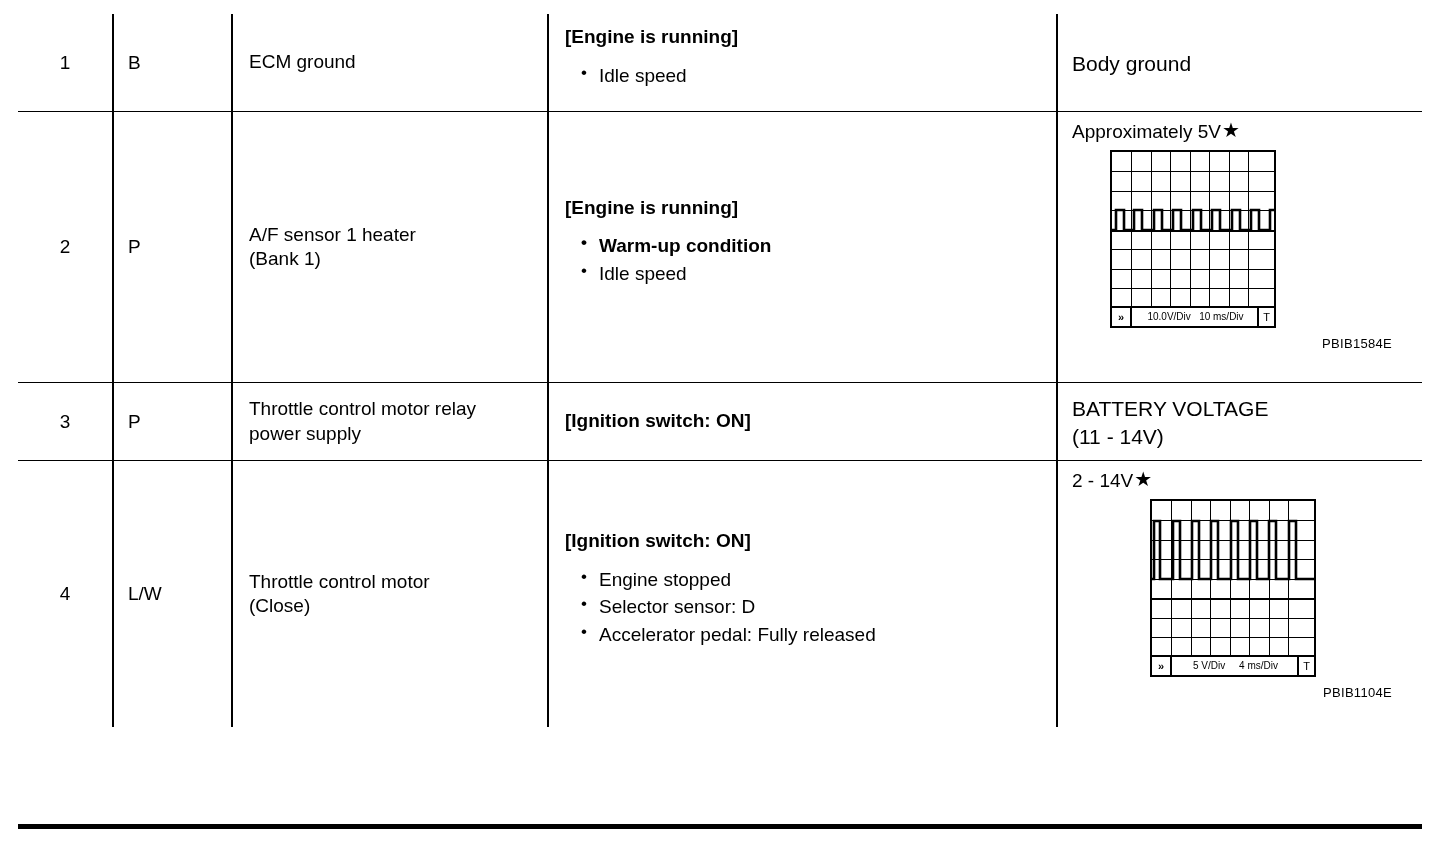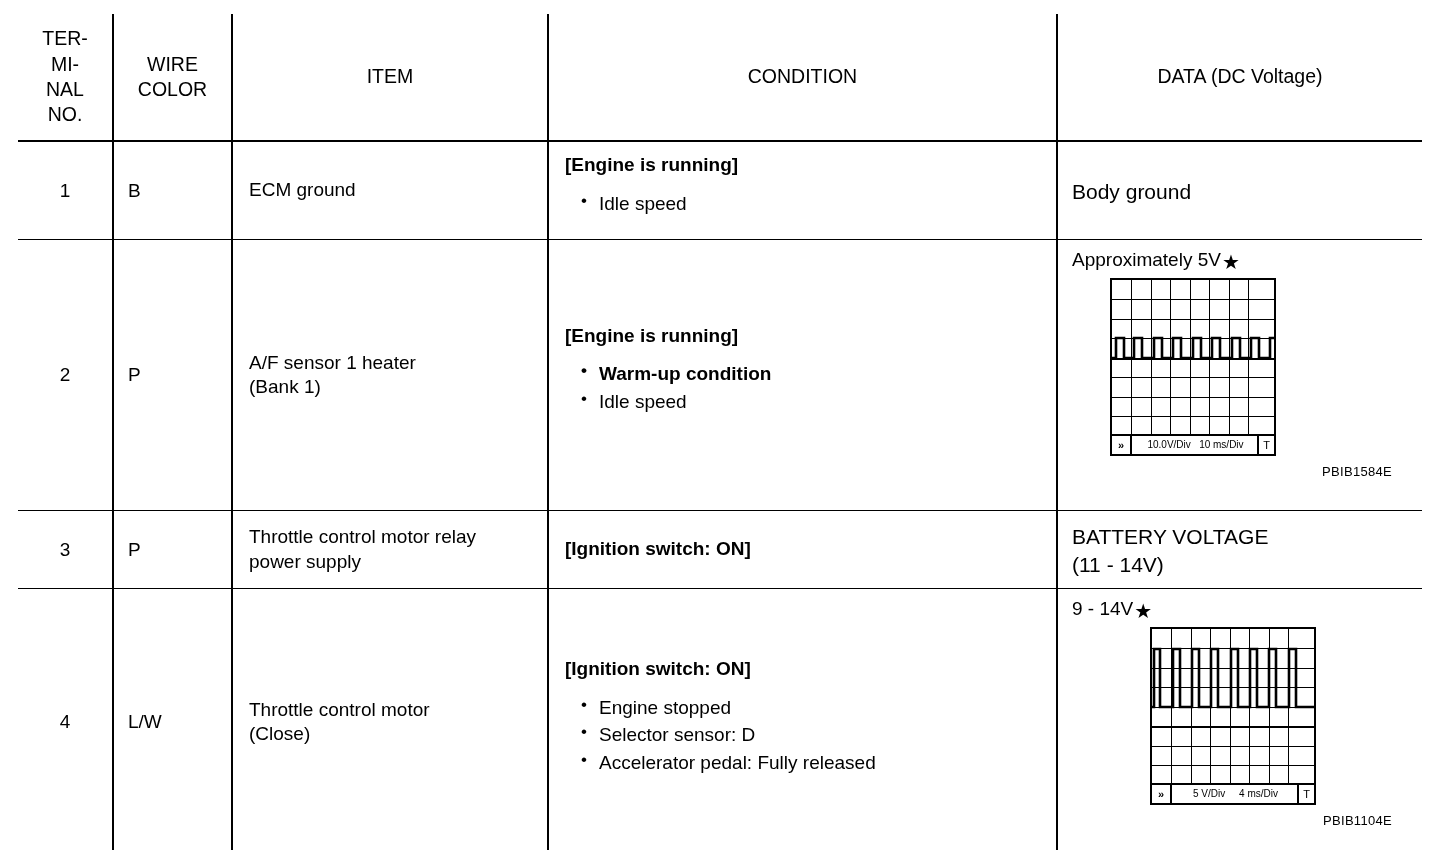--- a/index.html
+++ b/index.html
@@ -125,21 +125,21 @@
   .data-text {
     font-size: 21px;
     line-height: 1.3;
     white-space: pre-line;
   }
   .data-head {
     font-size: 19px;
     line-height: 1.25;
     margin-bottom: 6px;
     display: flex;
-    align-items: flex-end;
+    align-items: flex-start;
     gap: 1px;
   }
   .star { font-size: 20px; line-height: 1; }
 
   
   .scope-wrap {
     position: relative;
     width: 340px;
   }
   .scope {
@@ -231,41 +231,20 @@
   <table class="spec-table">
     <colgroup>
       <col class="c-term">
         <col class="c-wire">
         <col class="c-item">
         <col class="c-cond">
         <col class="c-data">
     </colgroup>
     <tbody>
 
-      <tr class="header-row">
-        <td style="height:126px;">
-          <div class="hdr">TER-
-MI-
-NAL
-NO.</div>
-        </td>
-        <td>
-          <div class="hdr">WIRE
-COLOR</div>
-        </td>
-        <td>
-          <div class="hdr">ITEM</div>
-        </td>
-        <td>
-          <div class="hdr">CONDITION</div>
-        </td>
-        <td class="last-col">
-          <div class="hdr">DATA (DC Voltage)</div>
-        </td>
-      </tr>
 
       <tr>
         <td style="height:70px;">
           <div class="cell term-no">1</div>
         </td>
         <td>
           <div class="cell wire-color">B</div>
         </td>
         <td>
           <div class="cell item-text">ECM ground</div>
@@ -389,21 +368,21 @@
             <ul class="cond-list">
               <li>Engine stopped</li>
               <li>Selector sensor: D</li>
               <li>Accelerator pedal: Fully released</li>
             </ul>
           </div>
         </td>
         <td class="last-col" style="vertical-align:top;">
           <div class="data-block">
             <div class="data-head">
-              <span>9 - 14V</span>
+              <span>2 - 14V</span>
               <span class="star">★</span>
             </div>
             <div class="scope-wrap">
               <div class="scope" style="margin-left:78px;">
                 <div class="scope-grid">
                   <div class="vline" style="left:19px"></div>
                     <div class="vline" style="left:39px"></div>
                   <div class="vline" style="left:58px"></div>
                     <div class="vline" style="left:78px"></div>
                   <div class="vline" style="left:97px"></div>

